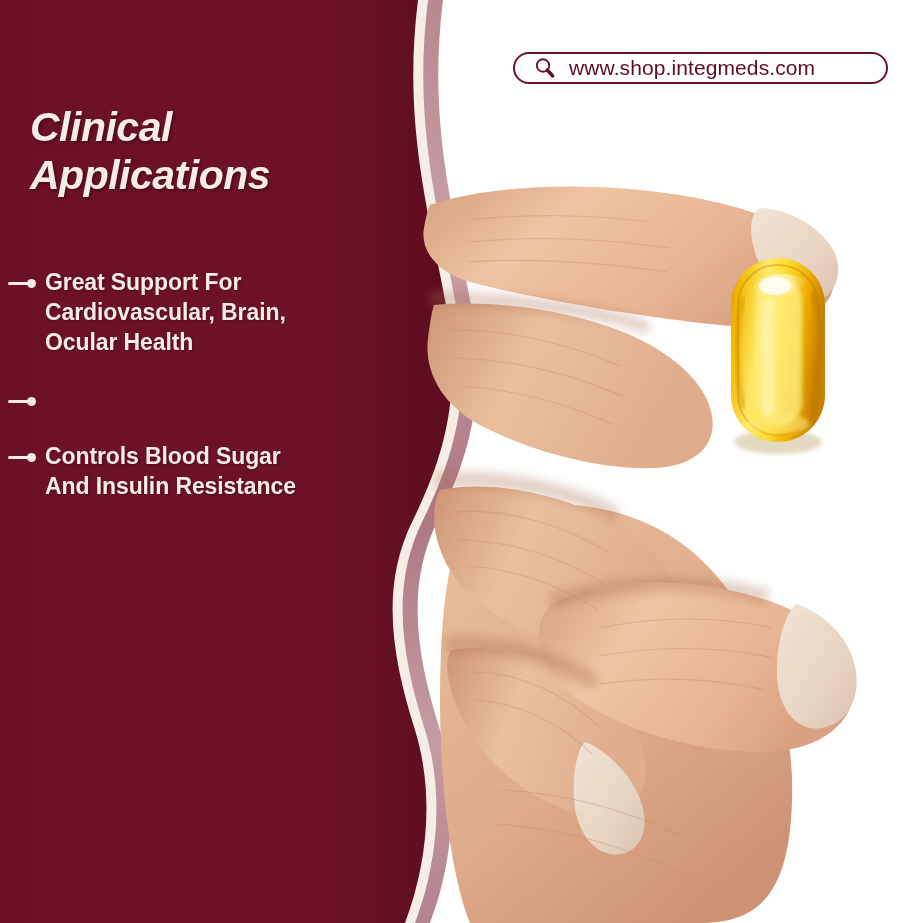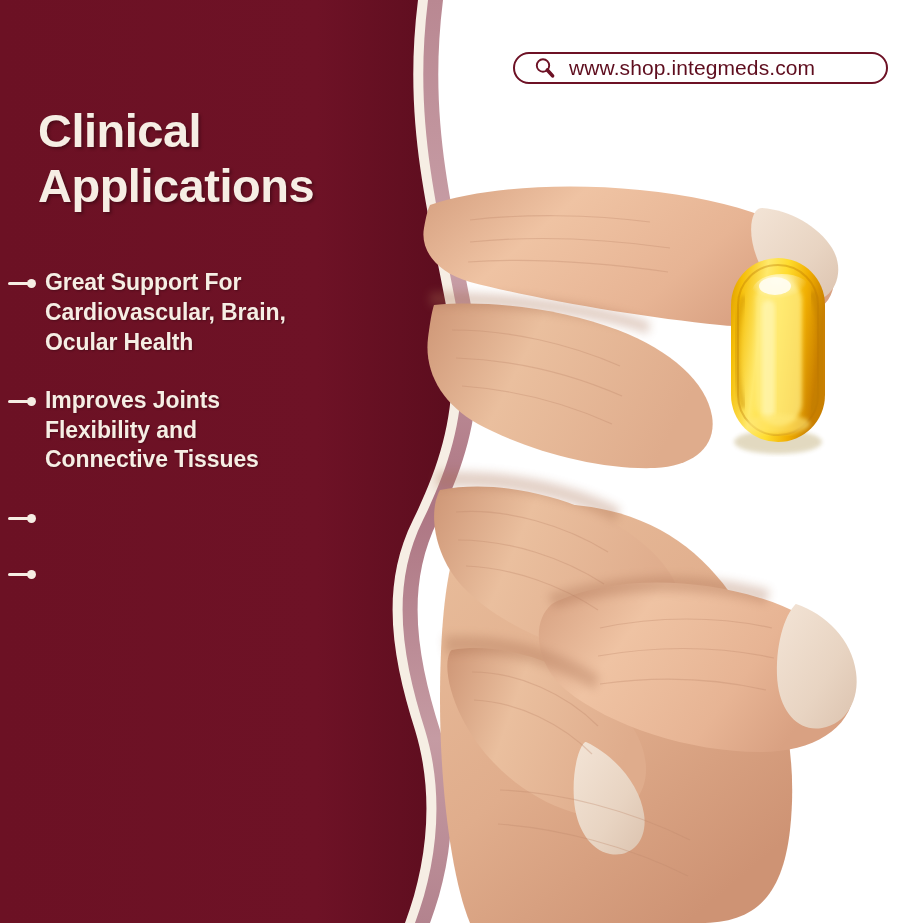--- a/index.html
+++ b/index.html
@@ -29,30 +29,31 @@
   .left-content {
     position: absolute;
     left: 0; top: 0;
     width: 430px;
     height: 923px;
     z-index: 5;
   }
 
   .page-title {
     position: absolute;
-    left: 38px;
+    left: 30px;
     top: 104px;
     width: 380px;
     color: #F6EEE4;
-    font-size: 47px;
+    font-size: 41px;
     font-weight: 700;
     line-height: 1.17;
     letter-spacing: -0.5px;
     white-space: pre-line;
     text-shadow: 2px 2px 3px rgba(40,4,14,0.45);
+    font-style: italic;
   }
 
   .bullet-list {
     position: absolute;
     left: 0;
     top: 268px;
     width: 420px;
   }
 
   .bullet-item {
@@ -366,42 +367,35 @@
         <span class="bullet-marker">
           <span class="stem"></span>
             <span class="dot"></span>
         </span>
         <span class="bullet-text">Great Support For
 Cardiovascular, Brain,
 Ocular Health</span>
       </div>
 
 
-      <div class="bullet-item">
-        <span class="bullet-marker">
-          <span class="stem"></span>
-            <span class="dot"></span>
-        </span>
-        <span class="bullet-text">Improves Joints
-Flexibility and
-Connective Tissues</span>
-      </div>
 
       <div class="bullet-item">
         <span class="bullet-marker">
           <span class="stem"></span>
             <span class="dot"></span>
         </span>
       </div>
 
       <div class="bullet-item">
         <span class="bullet-marker">
           <span class="stem"></span>
             <span class="dot"></span>
         </span>
+        <span class="bullet-text">Controls Blood Sugar
+And Insulin Resistance</span>
       </div>
 
     </div>
   </div>
 
   <div class="url-pill">
     <svg class="mag" viewBox="0 0 24 24">
       <circle cx="10" cy="9.5" r="6.2" fill="none" stroke="#6D1125" stroke-width="1.9"></circle>
       <path d="M 14.3 14.0 L 19.6 19.9" stroke="#6D1125" stroke-width="3.6" stroke-linecap="round"></path>
     </svg>

